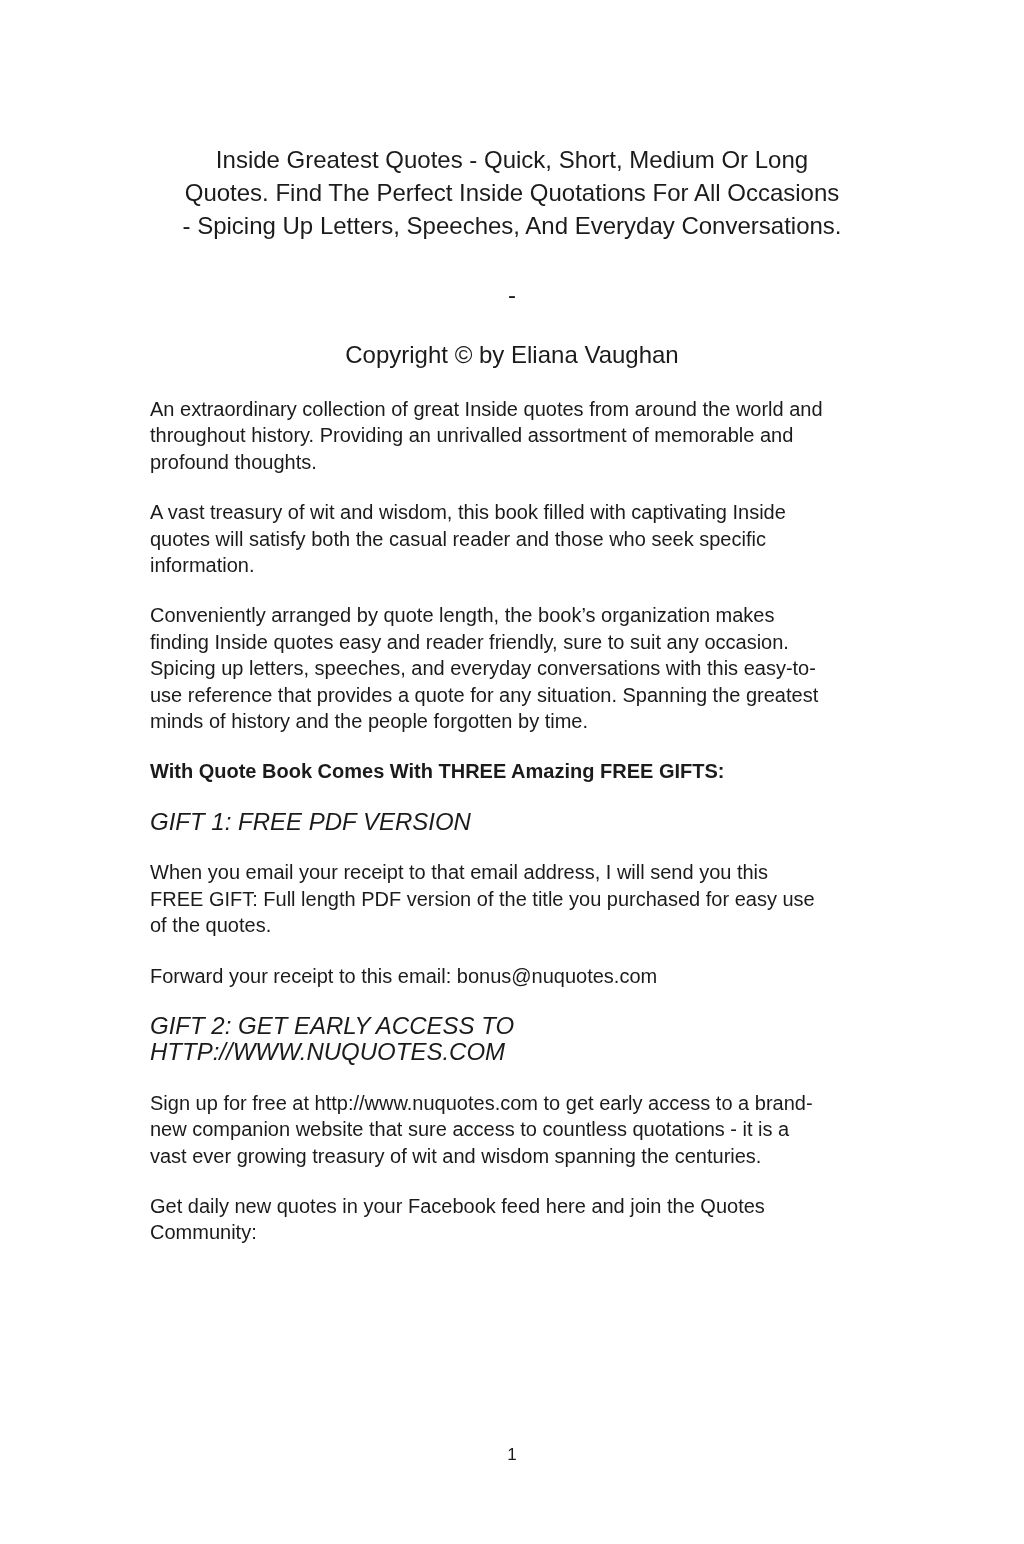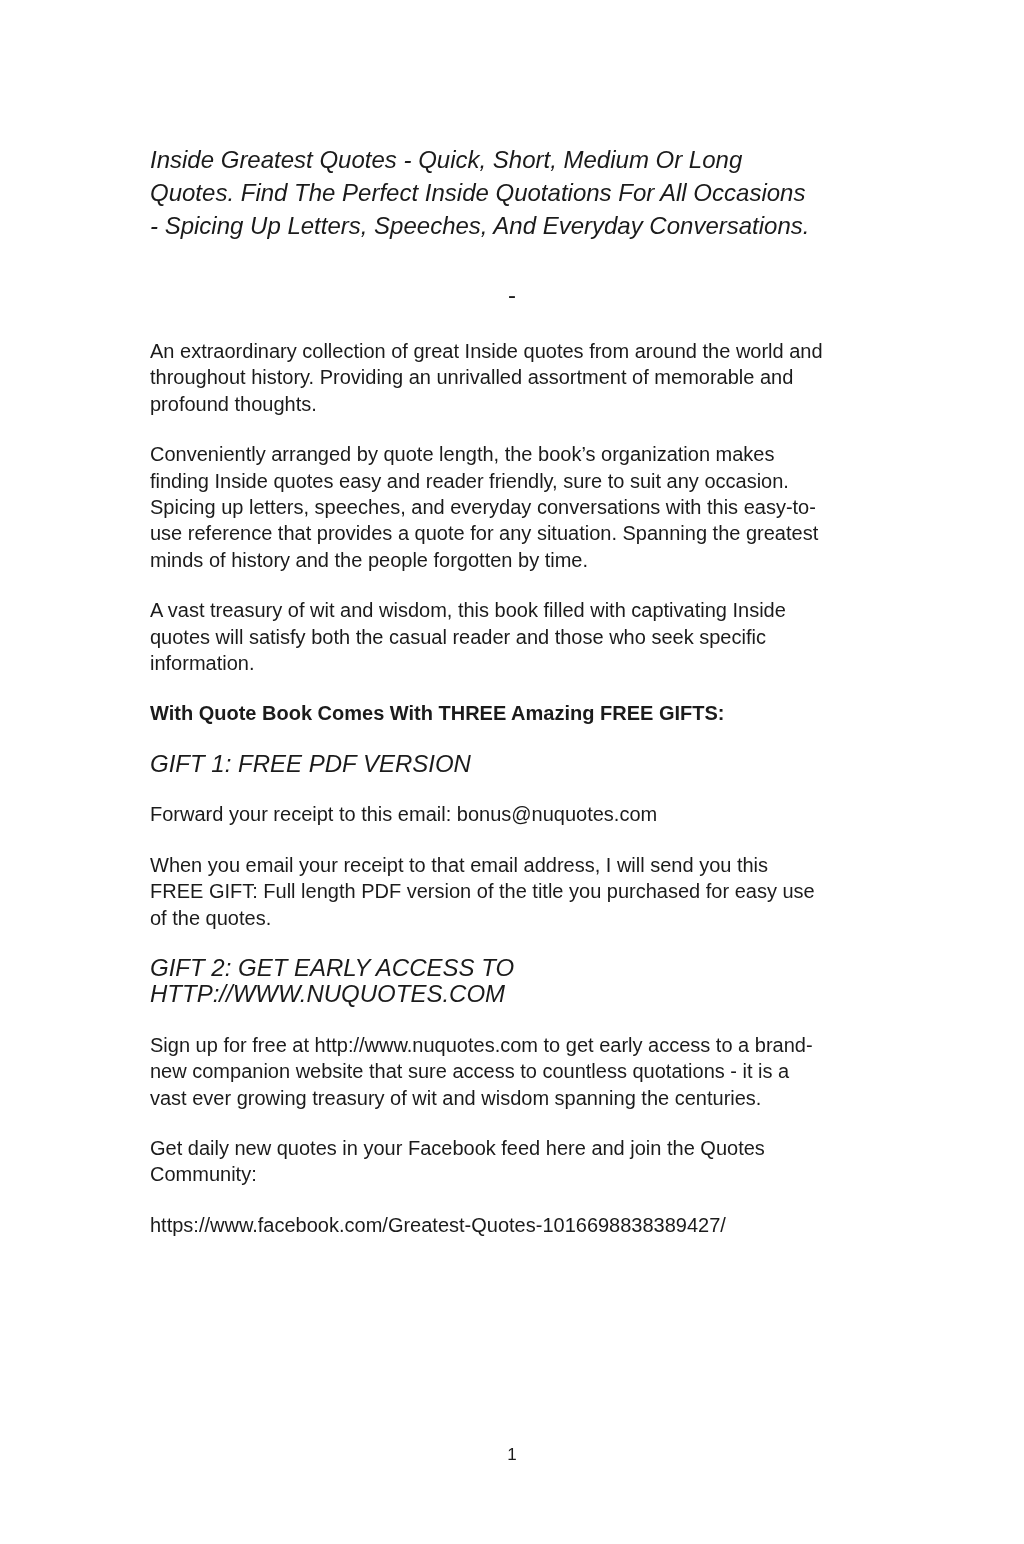--- a/index.html
+++ b/index.html
@@ -18,23 +18,23 @@
     box-sizing: border-box;
     width: 1024px;
     height: 1544px;
     padding: 143px 150px 0 150px;
     position: relative;
   }
   .title {
     font-size: 24px;
     line-height: 33px;
     font-weight: 400;
+    text-align: center;
     white-space: pre-line;
     margin: 0 0 36px 0;
-    font-style: italic;
   }
   .sep {
     font-size: 24px;
     line-height: 33px;
     text-align: center;
     margin: 0 0 27px 0;
   }
   .copyright {
     font-size: 24px;
     line-height: 33px;
@@ -81,52 +81,52 @@
 <body>
 
 <div class="page">
 
   <div class="title">Inside Greatest Quotes - Quick, Short, Medium Or Long
 Quotes. Find The Perfect Inside Quotations For All Occasions
 - Spicing Up Letters, Speeches, And Everyday Conversations.</div>
 
   <div class="sep">-</div>
 
+  <div class="copyright">Copyright © by Eliana Vaughan</div>
 
   <div class="para">An extraordinary collection of great Inside quotes from around the world and
 throughout history. Providing an unrivalled assortment of memorable and
 profound thoughts.</div>
+
+  <div class="para">A vast treasury of wit and wisdom, this book filled with captivating Inside
+quotes will satisfy both the casual reader and those who seek specific
+information.</div>
 
   <div class="para">Conveniently arranged by quote length, the book’s organization makes
 finding Inside quotes easy and reader friendly, sure to suit any occasion.
 Spicing up letters, speeches, and everyday conversations with this easy-to-
 use reference that provides a quote for any situation. Spanning the greatest
 minds of history and the people forgotten by time.</div>
 
-  <div class="para">A vast treasury of wit and wisdom, this book filled with captivating Inside
-quotes will satisfy both the casual reader and those who seek specific
-information.</div>
-
   <div class="heading-bold">With Quote Book Comes With THREE Amazing FREE GIFTS:</div>
 
   <div class="gift-heading">GIFT 1: FREE PDF VERSION</div>
 
-  <div class="para">Forward your receipt to this email: bonus@nuquotes.com</div>
-
   <div class="para">When you email your receipt to that email address, I will send you this
 FREE GIFT: Full length PDF version of the title you purchased for easy use
 of the quotes.</div>
+
+  <div class="para">Forward your receipt to this email: bonus@nuquotes.com</div>
 
   <div class="gift-heading">GIFT 2: GET EARLY ACCESS TO HTTP://WWW.NUQUOTES.COM</div>
 
   <div class="para">Sign up for free at http://www.nuquotes.com to get early access to a brand-
 new companion website that sure access to countless quotations - it is a
 vast ever growing treasury of wit and wisdom spanning the centuries.</div>
 
 
   <div class="para">Get daily new quotes in your Facebook feed here and join the Quotes
 Community:</div>
 
-  <a class="url-line">https://www.facebook.com/Greatest-Quotes-1016698838389427/</a>
 
   <div class="footer">1</div>
 
 </div>
 
 </body></html>

